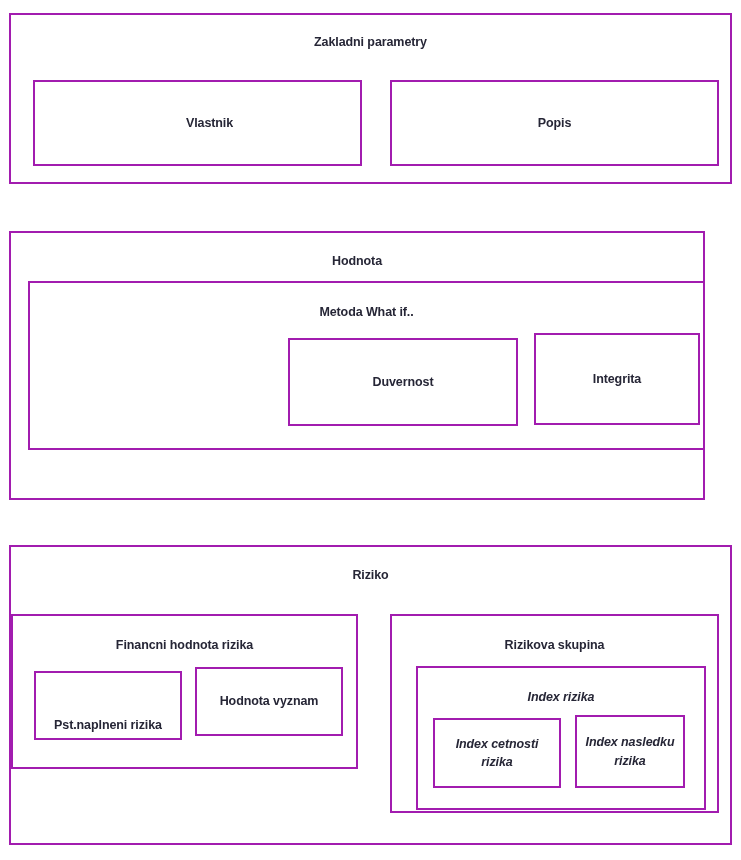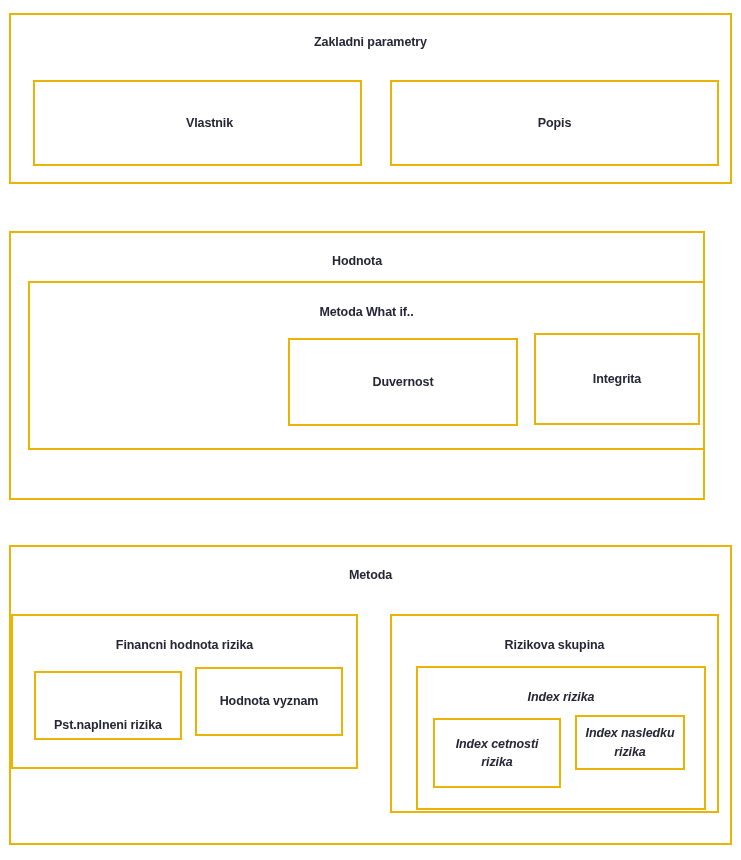--- a/index.html
+++ b/index.html
@@ -21,21 +21,21 @@
     width: 741px;
     height: 860px;
     background: #ffffff;
     overflow: hidden;
   }
 
   
   .box {
     position: absolute;
     box-sizing: border-box;
-    border: 2px solid #eab308;
+    border: 2px solid #a21caf;
     background: #ffffff;
   }
 
   .box-title {
     position: absolute;
     left: 0;
     right: 0;
     text-align: center;
     font-weight: bold;
     font-size: 12.5px;
@@ -82,21 +82,21 @@
   #box-financni         { left: 0;  top: 67px;  width: 347px; height: 155px; }
   #box-financni-title   { top: 22px; }
   #box-pst              { left: 21px;  top: 55px;  width: 148px; height: 69px; align-items: flex-end; }
   #box-hodnota-aktiva   { left: 182px; top: 51px;  width: 148px; height: 69px; }
 
   #box-rskupina         { left: 379px; top: 67px;  width: 329px; height: 199px; }
   #box-rskupina-title   { top: 22px; }
   #box-index-rizika     { left: 24px;  top: 50px;  width: 290px; height: 144px; font-style: italic; }
   #box-index-rizika-title { top: 22px; }
   #box-index-cetnosti   { left: 15px;  top: 50px;  width: 128px; height: 70px; }
-  #box-index-nasledku   { left: 157px; top: 47px;  width: 110px; height: 55px; }
+  #box-index-nasledku   { left: 157px; top: 47px;  width: 110px; height: 73px; }
 </style>
 </head>
 <body>
 
 <div class="canvas">
 
   <div class="box" id="sec-basic">
     <div class="box-title" id="sec-basic-title">Zakladni parametry</div>
 
     <div class="box leaf" id="box-vlastnik">
@@ -119,21 +119,21 @@
         <span class="leaf-label">Duvernost</span>
       </div>
 
       <div class="box leaf" id="box-integrita">
         <span class="leaf-label">Integrita</span>
       </div>
     </div>
   </div>
 
   <div class="box" id="sec-riziko">
-    <div class="box-title" id="sec-riziko-title">Metoda</div>
+    <div class="box-title" id="sec-riziko-title">Riziko</div>
 
     <div class="box" id="box-financni">
       <div class="box-title" id="box-financni-title">Financni hodnota rizika</div>
 
       <div class="box leaf" id="box-pst">
         <span class="leaf-label">Pst.naplneni rizika</span>
       </div>
 
       <div class="box leaf" id="box-hodnota-aktiva">
         <span class="leaf-label">Hodnota vyznam</span>

